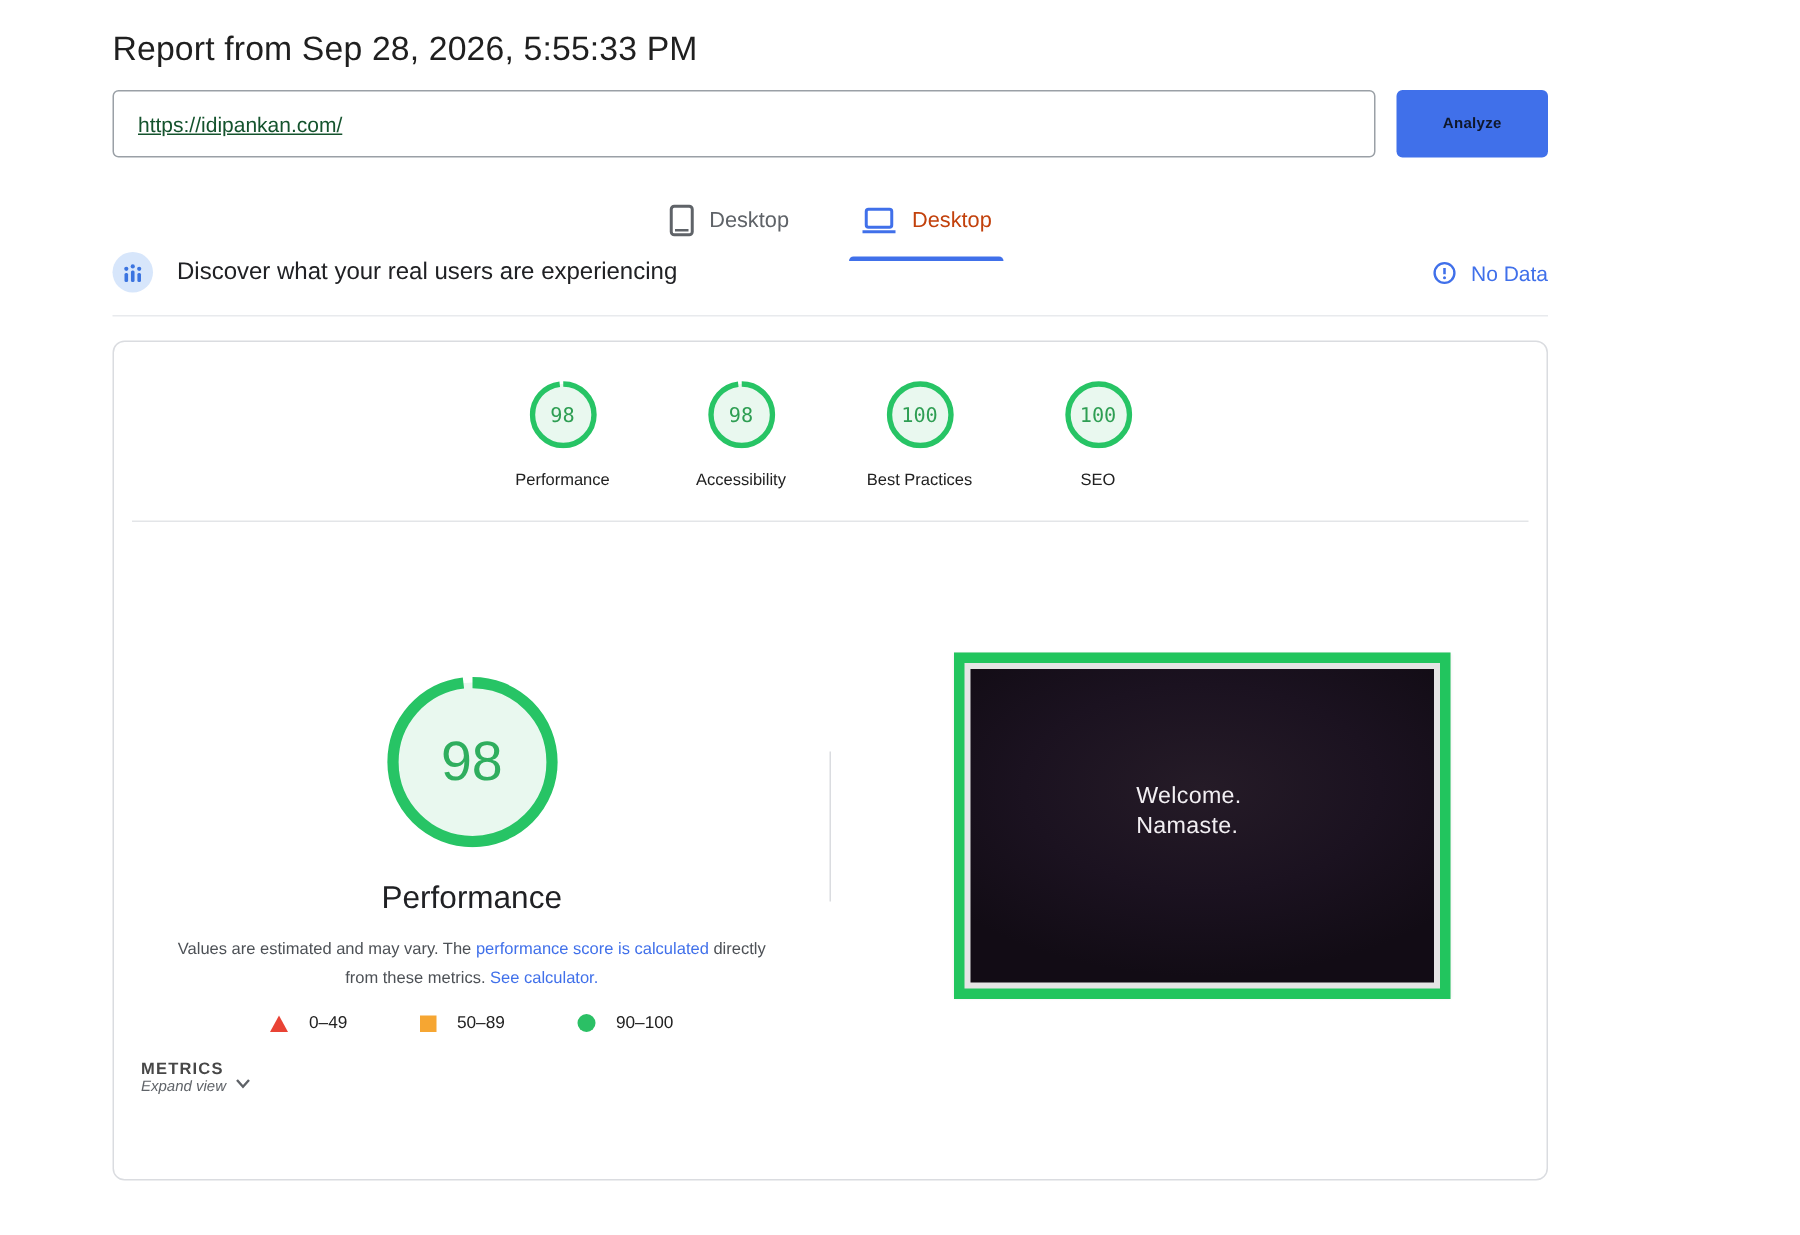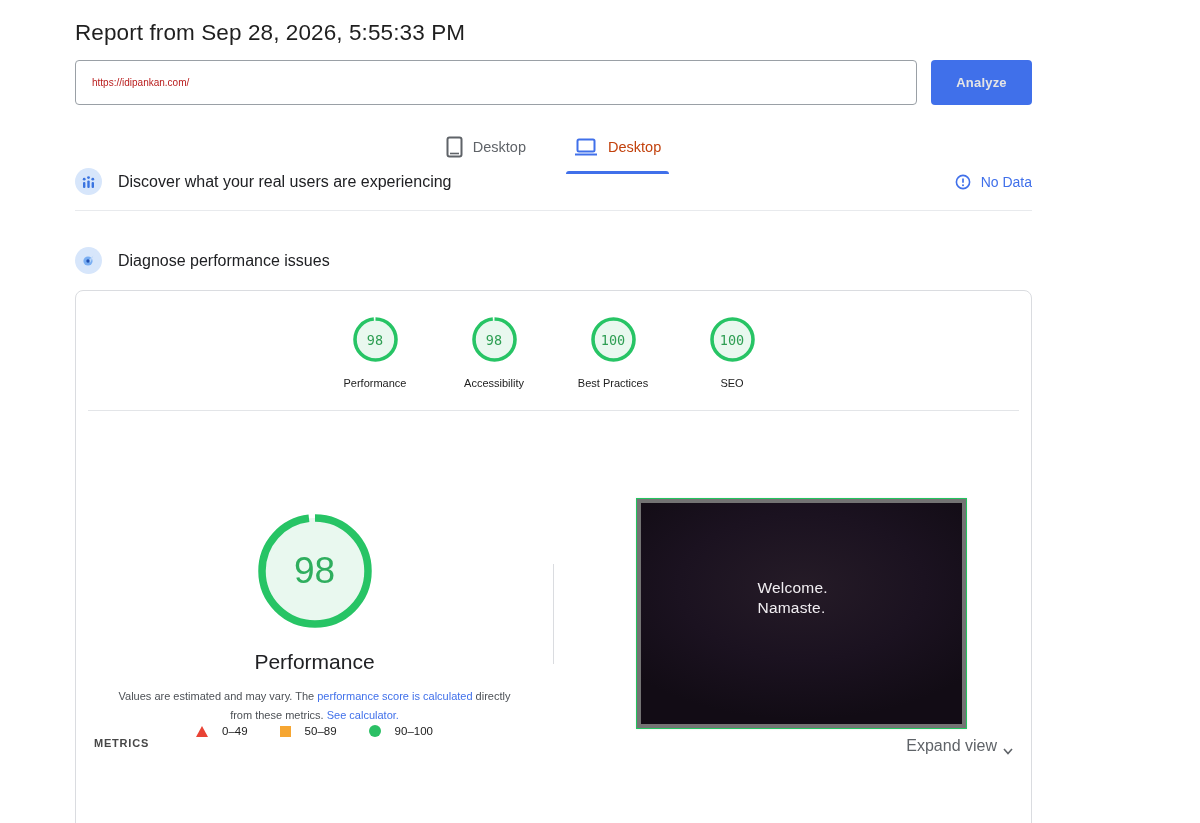--- a/index.html
+++ b/index.html
@@ -6,23 +6,23 @@
   html,body { width:1200px; height:823px; overflow:hidden; background:#fff;
     font-family:"Liberation Sans", sans-serif; color:#202124; }
   .container { width:957px; margin-left:75px; }
 
   
   .report-title { font-size:22.5px; font-weight:400; color:#1f1f1f; padding-top:20px; letter-spacing:.1px; }
 
   
   .url-row { display:flex; margin-top:14px; gap:14px; }
   .url-input { flex:1; height:45px; border:1px solid #9aa0a6; border-radius:4px;
-    padding:0 16px; font-size:10px; color:#b91c1c; font-family:"Liberation Sans", sans-serif; outline:none; }
-  .analyze-btn { width:101px; height:45px; background:#4070ea; color:#e5e5e5; border:none;
-    border-radius:4px; font-size:13px; font-weight:700; font-family:"Liberation Sans", sans-serif;
+    padding:0 16px; font-size:14px; color:#14532d; font-family:"Liberation Sans", sans-serif; outline:none;text-decoration:underline; }
+  .analyze-btn { width:101px; height:45px; background:#4070ea; color:#0f172a; border:none;
+    border-radius:4px; font-size:10px; font-weight:700; font-family:"Liberation Sans", sans-serif;
     cursor:pointer; letter-spacing:.2px; }
 
   
   .tabs { display:flex; justify-content:center; gap:40px; margin-top:25px; }
   .tab { display:flex; align-items:center; gap:10px; font-size:14.5px; font-weight:500;
     color:#5f6368; padding:6px 4px 10px; cursor:pointer; position:relative; }
   .tab .tab-underline { display:none; }
   .tab.active { color:#c2410c; }
   .tab.active .tab-underline { display:block; position:absolute; left:-4px; right:-4px; bottom:-6px;
     height:3px; background:#4070ea; border-radius:3px 3px 0 0; }
@@ -60,41 +60,41 @@
   .big-gauge .ring-bg { position:absolute; inset:4px; border-radius:50%; background:#e9f8ef; }
   .big-gauge svg { position:absolute; inset:0; transform:rotate(-90deg); }
   .big-gauge .big-value { position:absolute; inset:0; display:flex; align-items:center; justify-content:center;
     font-size:37px; color:#2fae5e; }
   .big-label { margin-top:22px; font-size:21px; color:#202124; }
 
   .disclaimer { margin-top:13px; width:408px; text-align:center; font-size:11px;
     line-height:19px; color:#4d5156; }
   .disclaimer a { color:#4070ea; text-decoration:none; cursor:pointer; }
 
-  .legend { display:flex; justify-content:center; gap:32px; }
+  .legend { display:flex; justify-content:center; gap:48px; margin-top:14px; }
   .legend-item { display:flex; align-items:center; gap:14px; font-size:11.5px; color:#212121; }
   .shape-tri { width:0; height:0; border-left:6px solid transparent; border-right:6px solid transparent;
     border-bottom:11px solid #e94335; }
   .shape-sq { width:11px; height:11px; background:#f6a632; }
   .shape-dot { width:12px; height:12px; border-radius:50%; background:#2bc065; }
 
   
-  .shot-frame { width:331px; height:231px; background:#737373; border:1px solid #22c55e;
+  .shot-frame { width:331px; height:231px; background:#e5e5e5; border:7px solid #22c55e;
     box-shadow:0 0 2px rgba(0,0,0,.08); padding:4px; cursor:pointer; }
   .shot-img { width:100%; height:100%;
     background:radial-gradient(ellipse 70% 60% at 50% 38%, #251b27 0%, #1b1220 55%, #120c15 100%); }
   .shot-text { padding-top:75px; text-align:center; color:#f1eef2; font-size:15.5px;
     font-weight:500; line-height:20px; letter-spacing:.2px; }
   .shot-text div { text-align:left; display:block; width:88px; margin:0 auto; }
 
   
   .metrics-row { display:flex; justify-content:space-between; align-items:flex-start;
-    padding:0 18px; }
+    margin-top:19px; padding:0 18px;flex-direction:column; }
   .metrics-label { font-size:11px; font-weight:700; letter-spacing:.8px; color:#474747; }
-  .expand-toggle { display:flex; align-items:flex-end; gap:6px; font-size:16px; color:#5f6368; cursor:pointer; }
+  .expand-toggle { display:flex; align-items:flex-start; gap:6px; font-size:10px; color:#5f6368; cursor:pointer;font-style:italic; }
 </style>
 </head>
 <body>
 
 <div class="container">
 
   <h1 class="report-title">Report from Sep 28, 2026, 5:55:33 PM</h1>
 
   <div class="url-row">
     <input class="url-input" type="text" value="https://idipankan.com/" style="">
@@ -137,32 +137,20 @@
       <svg width="16" height="16" viewBox="0 0 16 16">
         <circle cx="8" cy="8" r="6.6" fill="none" stroke="#4070ea" stroke-width="1.6"></circle>
         <line x1="8" y1="4.6" x2="8" y2="8.8" stroke="#4070ea" stroke-width="1.7"></line>
         <circle cx="8" cy="11.2" r="1" fill="#4070ea"></circle>
       </svg>
       <span>No Data</span>
     </div>
   </div>
   <div class="divider-h"></div>
 
-  <div class="section-row" style="margin-top:36px;">
-    <div class="section-left">
-      <span class="section-icon">
-        <svg width="15" height="15" viewBox="0 0 15 15">
-          <circle cx="7" cy="8" r="4.6" fill="#79aef3"></circle>
-          <path d="M7 8 L12.4 2.6 L9.4 9.6 Z" fill="#bcd7f9"></path>
-          <circle cx="7" cy="8" r="1.7" fill="#1f4fb0"></circle>
-        </svg>
-      </span>
-      <span class="section-title">Diagnose performance issues</span>
-    </div>
-  </div>
 
   <div class="card">
 
     <div class="scores-row">
       <div class="score-item">
         <div class="score-ring">
           <span class="ring-bg"></span>
           <svg width="45" height="45">
               <circle class="arc" cx="22.5" cy="22.5" r="20.5" fill="none" stroke="#27c465" stroke-width="3.6" stroke-dasharray="126.22919282123789 128.8052987971815"></circle>
             </svg>

